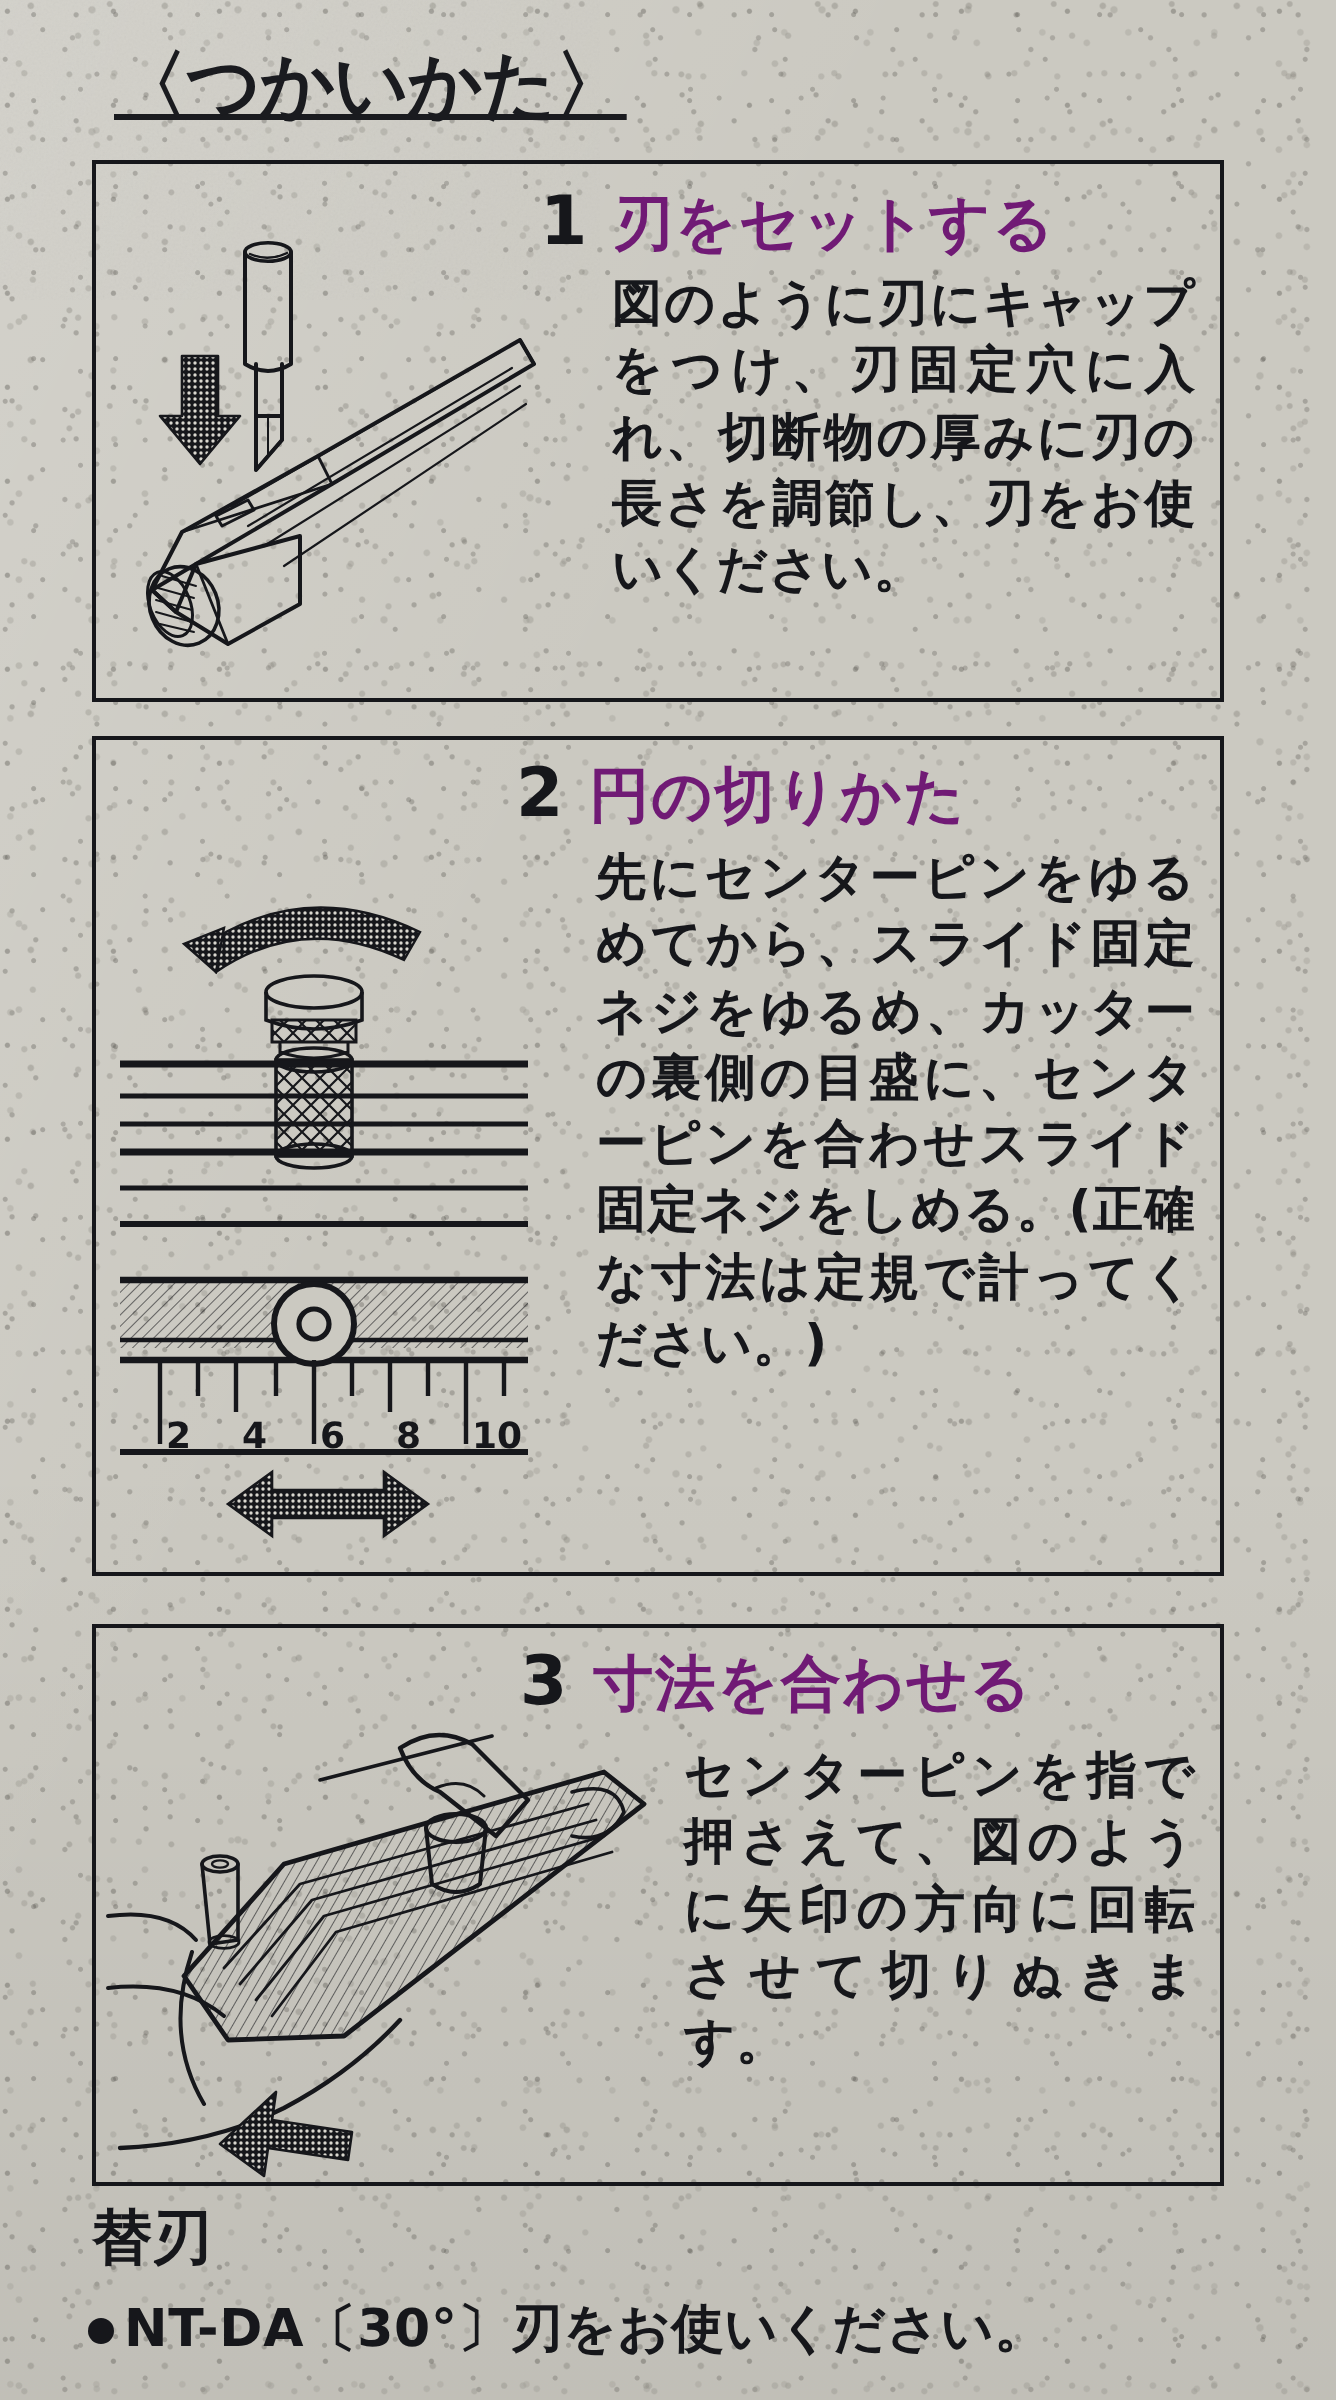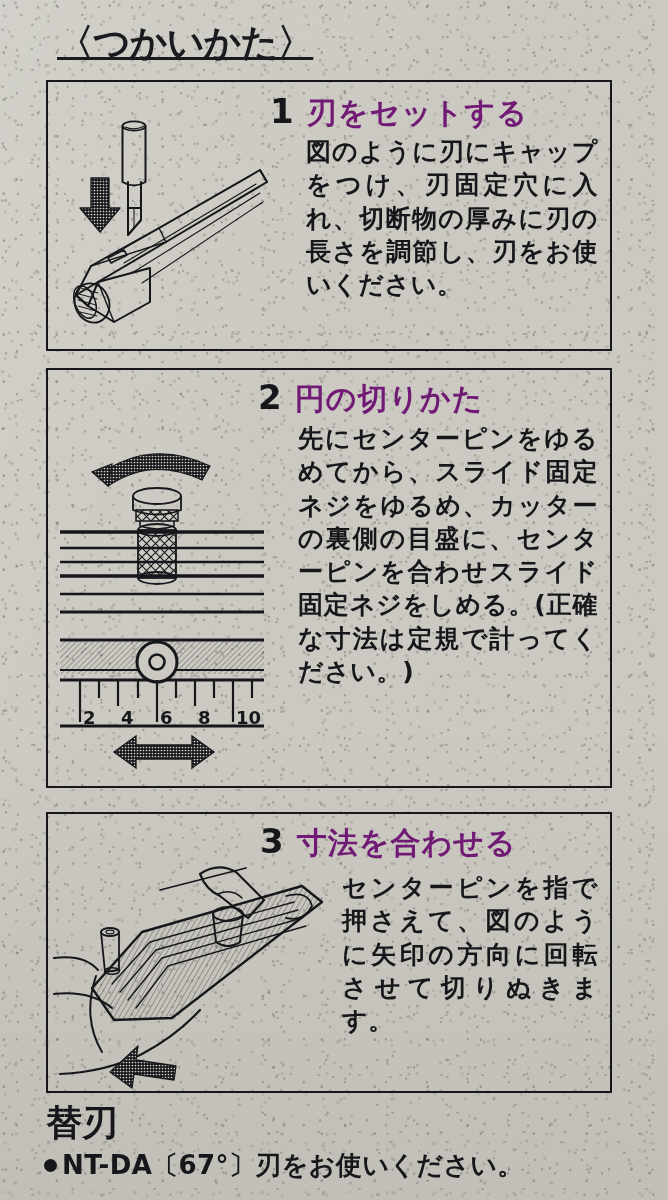--- a/index.html
+++ b/index.html
@@ -141,21 +141,21 @@
   #illus-2 { left: 4px;  top: 52px; width: 220px; height: 350px; }
   #illus-3 { left: 2px;  top: 52px; width: 300px; height: 226px; }
 
   .illus svg { display: block; width: 100%; height: 100%; }
 
   
   .footer-title {
     position: absolute;
     left: 46px;
     top: 1105px;
-    font-size: 36px;
+    font-size: 30px;
     font-weight: 700;
     line-height: 1;
     color: #16171b;
   }
   .footer-note {
     position: absolute;
     left: 44px;
     top: 1152px;
     font-size: 26px;
     font-weight: 600;
@@ -414,16 +414,16 @@
     <div class="step-head">
       <span class="step-num">3</span>
       <span class="step-title">寸法を合わせる</span>
     </div>
     <div class="step-body">センターピンを指で押さえて、図のように矢印の方向に回転させて切りぬきます。</div>
   </div>
 
   <div class="footer-title">替刃</div>
   <div class="footer-note">
     <span class="bullet"></span>
-    <span>NT-DA〔67°〕刃をお使いください。</span>
+    <span>NT-DA〔30°〕刃をお使いください。</span>
   </div>
 
 </div>
 
 </body></html>

